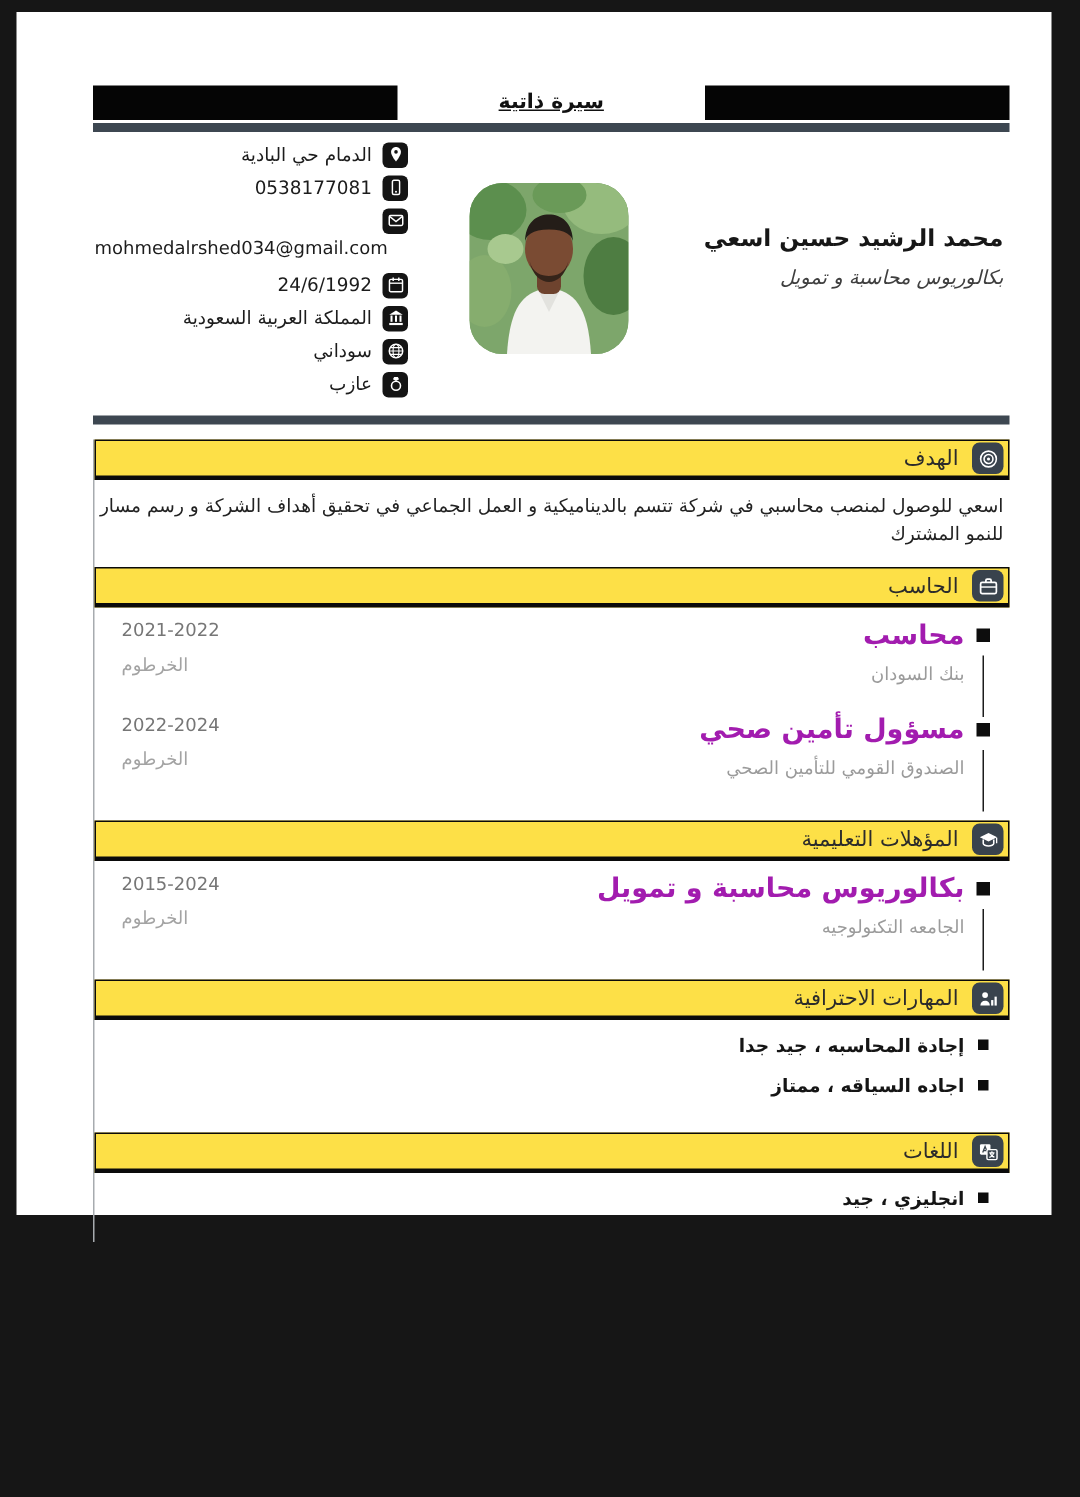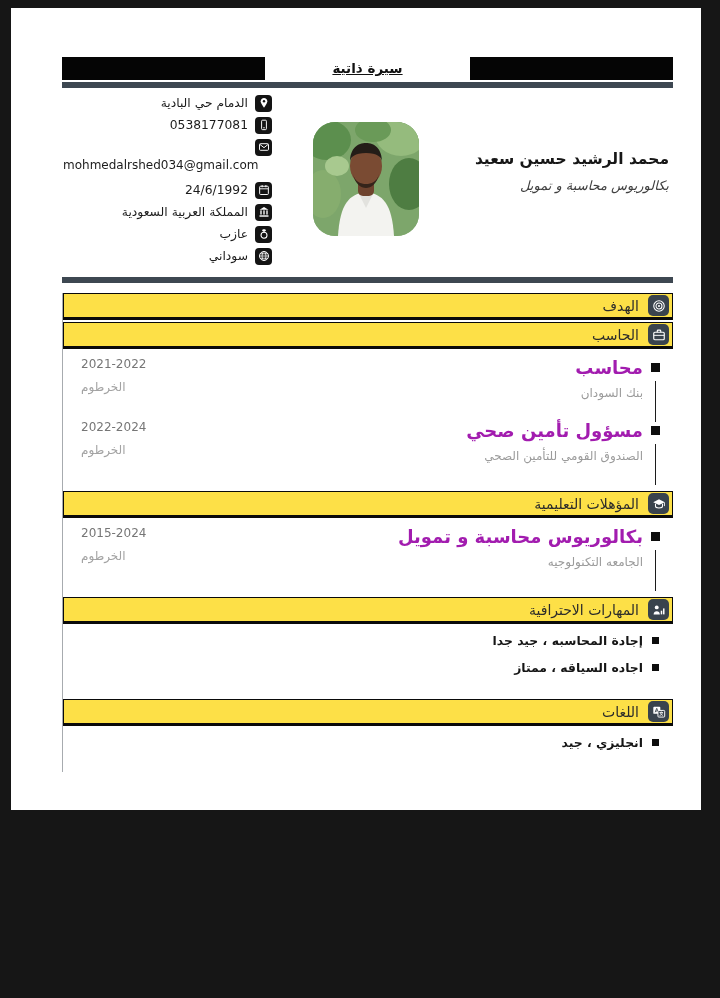--- a/index.html
+++ b/index.html
@@ -128,35 +128,35 @@
               <rect x="7.1" y="5.8" width="1.8" height="5.6" fill="#fff"></rect>
               <rect x="11.1" y="5.8" width="1.8" height="5.6" fill="#fff"></rect>
               <rect x="2" y="12.4" width="12" height="1.9" fill="#fff"></rect>
             </svg>
         </span>
         <span class="txt">المملكة العربية السعودية</span>
       </div>
       <div class="contact-row">
         <span class="icon-sq">
           <svg viewBox="0 0 16 16">
-              <circle cx="8" cy="9.6" r="4" fill="none" stroke="#fff" stroke-width="1.4"></circle>
-              <path d="M6.4 1.8h3.2l1.1 1.9L8 5.4 5.3 3.7z" fill="#fff"></path>
-            </svg>
-        </span>
-        <span class="txt">عازب</span>
-      </div>
-      <div class="contact-row">
-        <span class="icon-sq">
-          <svg viewBox="0 0 16 16">
               <circle cx="8" cy="8" r="6" fill="none" stroke="#fff" stroke-width="1.3"></circle>
               <ellipse cx="8" cy="8" rx="2.6" ry="6" fill="none" stroke="#fff" stroke-width="1"></ellipse>
               <path d="M2 8h12M3.1 5h9.8M3.1 11h9.8" stroke="#fff" stroke-width="1" fill="none"></path>
             </svg>
         </span>
         <span class="txt">سوداني</span>
+      </div>
+      <div class="contact-row">
+        <span class="icon-sq">
+          <svg viewBox="0 0 16 16">
+              <circle cx="8" cy="9.6" r="4" fill="none" stroke="#fff" stroke-width="1.4"></circle>
+              <path d="M6.4 1.8h3.2l1.1 1.9L8 5.4 5.3 3.7z" fill="#fff"></path>
+            </svg>
+        </span>
+        <span class="txt">عازب</span>
       </div>
     </div>
 
     <div class="photo">
       <svg viewBox="0 0 106 114">
         <rect width="106" height="114" fill="#7da66b"></rect>
         <ellipse cx="14" cy="18" rx="24" ry="20" fill="#5c8f4e"></ellipse>
         <ellipse cx="88" cy="12" rx="26" ry="22" fill="#95bb7d"></ellipse>
         <ellipse cx="96" cy="62" rx="20" ry="26" fill="#4e7d42"></ellipse>
         <ellipse cx="10" cy="72" rx="18" ry="24" fill="#86ad6e"></ellipse>
@@ -165,40 +165,41 @@
         <path d="M53 70 C36 72 27 82 25 114 L81 114 C79 82 70 72 53 70 Z" fill="#f3f3f0"></path>
         <path d="M46 72 L53 86 L60 72 Z" fill="#e2e2de"></path>
         <rect x="45" y="58" width="16" height="16" rx="5" fill="#6e432e"></rect>
         <ellipse cx="53" cy="44" rx="16" ry="19" fill="#7a4b33"></ellipse>
         <path d="M37 40 C37 26 45 21 53 21 C61 21 69 26 69 40 C69 35 64 31 53 31 C42 31 37 35 37 40 Z" fill="#241d18"></path>
         <path d="M40 52 C42 62 48 66 53 66 C58 66 64 62 66 52 C64 60 58 62 53 62 C48 62 42 60 40 52 Z" fill="#35241a"></path>
       </svg>
     </div>
 
     <div class="name-block">
-      <div class="person-name">محمد الرشيد حسين سعيد</div>
+      <div class="person-name">محمد الرشيد حسين اسعي</div>
       <div class="person-degree">بكالوريوس محاسبة و تمويل</div>
     </div>
   </div>
 
   <div class="slate-bar"></div>
 
   <div class="sections">
 
     <div class="section">
       <div class="section-header">
         <span class="hdr-icon">
           <svg viewBox="0 0 16 16">
               <circle cx="8" cy="8" r="6" fill="none" stroke="#fff" stroke-width="1.2"></circle>
               <circle cx="8" cy="8" r="3.4" fill="none" stroke="#fff" stroke-width="1.2"></circle>
               <circle cx="8" cy="8" r="1.2" fill="#fff"></circle>
             </svg>
         </span>
         <span class="section-title">الهدف</span>
       </div>
+      <div class="objective-text">اسعي للوصول لمنصب محاسبي في شركة تتسم بالديناميكية و العمل الجماعي في تحقيق أهداف الشركة و رسم مسار للنمو المشترك</div>
     </div>
 
     <div class="section">
       <div class="section-header">
         <span class="hdr-icon">
           <svg viewBox="0 0 16 16">
               <rect x="2" y="4.8" width="12" height="8.6" rx="1.2" fill="none" stroke="#fff" stroke-width="1.3"></rect>
               <path d="M6 4.8V3.4a1 1 0 011-1h2a1 1 0 011 1v1.4" fill="none" stroke="#fff" stroke-width="1.3"></path>
               <path d="M2 8.4h12" stroke="#fff" stroke-width="1.1"></path>
             </svg>

